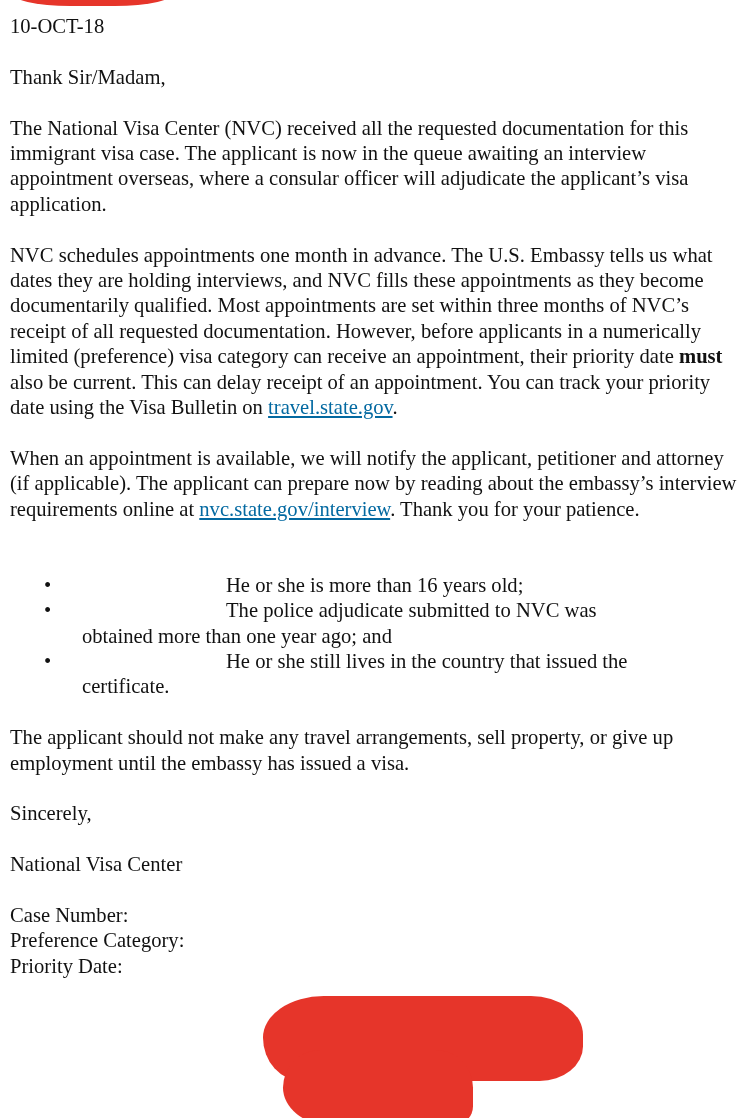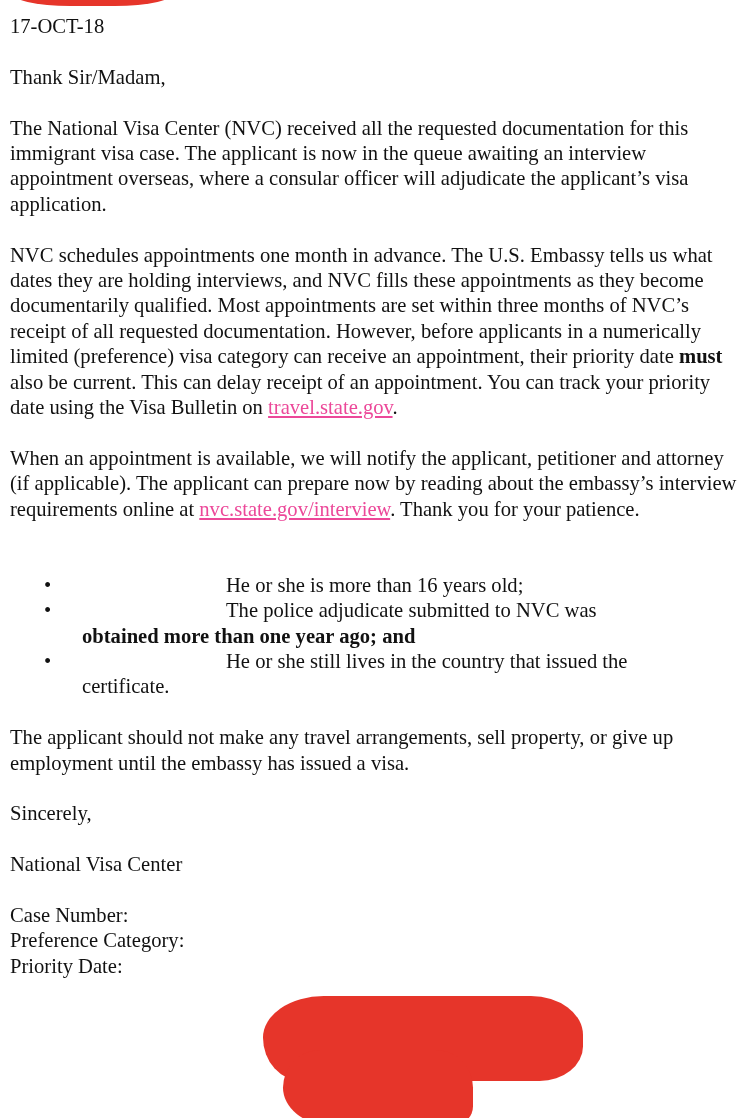--- a/index.html
+++ b/index.html
@@ -8,60 +8,60 @@
     font-family: "Liberation Serif", "DejaVu Serif", serif;
     font-size: 20.6px; color: #111111; line-height: 25.4px;
   }
   .redact-top {
     position: absolute; left: 10px; top: -12px; width: 165px; height: 18px;
     background: #e6352a; border-radius: 0 0 60px 60px / 0 0 14px 14px;
   }
   .page { position: absolute; left: 10px; top: 14px; width: 732px; }
   .p { margin: 0; }
   .gap { height: 25.4px; }
-  a.link { color: #ec4899; text-decoration: underline; }
+  a.link { color: #0369a1; text-decoration: underline; }
   .bullets { position: relative; margin: 0; padding: 0; list-style: none; }
   .bullet { position: relative; padding-left: 72px; }
   .bullet .dot { position: absolute; left: 34px; top: 0; }
   .fields { position: relative; }
   .redact-main {
     position: absolute; left: 263px; top: 996px; width: 320px; height: 85px;
     background: #e6352a; border-radius: 70px 60px 50px 45px / 48px 45px 40px 50px;
   }
   .redact-main2 {
     position: absolute; left: 283px; top: 1050px; width: 190px; height: 75px;
     background: #e6352a; border-radius: 40px 40px 20px 50px / 40px 40px 20px 40px;
   }
 </style>
 </head>
 <body>
 
 <div class="redact-top"></div>
 
 <div class="page">
-  <p class="p">17-OCT-18</p>
+  <p class="p">10-OCT-18</p>
   <div class="gap"></div>
   <p class="p">Thank Sir/Madam,</p>
   <div class="gap"></div>
   <p class="p">The National Visa Center (NVC) received all the requested documentation for this immigrant visa case.  The applicant is now in the queue awaiting an interview appointment overseas, where a consular officer will adjudicate the applicant’s visa application.</p>
   <div class="gap"></div>
   <p class="p"><span>NVC schedules appointments one month in advance.  The U.S. Embassy tells us what dates they are holding interviews, and NVC fills these appointments as they become documentarily qualified.  Most appointments are set within three months of NVC’s receipt of all requested documentation.  However, before applicants in a numerically limited (preference) visa category can receive an appointment, their priority date </span><b>must</b><span> also be current.  This can delay receipt of an appointment.  You can track your priority date using the Visa Bulletin on </span><a class="link">travel.state.gov</a><span>.</span></p>
   <div class="gap"></div>
   <p class="p"><span>When an appointment is available, we will notify the applicant, petitioner and attorney (if applicable).  The applicant can prepare now by reading about the embassy’s interview requirements online at </span><a class="link">nvc.state.gov/interview</a><span>. Thank you for your patience.</span></p>
   <div class="gap"></div>
   <div class="gap"></div>
   <ul class="bullets">
     <li class="bullet">
       <span class="dot">•</span>
       <span style="display:block;padding-left:216px;margin-left:-72px;">He or she is more than 16 years old;</span>
     </li>
     <li class="bullet">
       <span class="dot">•</span>
       <span style="display:block;padding-left:216px;margin-left:-72px;">The police adjudicate submitted to NVC was</span>
-      <span style="display:block;font-weight:bold;">obtained more than one year ago; and</span>
+      <span style="display:block;">obtained more than one year ago; and</span>
     </li>
     <li class="bullet">
       <span class="dot">•</span>
       <span style="display:block;padding-left:216px;margin-left:-72px;">He or she still lives in the country that issued the</span>
       <span style="display:block;">certificate.</span>
     </li>
   </ul>
   <div class="gap"></div>
   <p class="p">The applicant should not make any travel arrangements, sell property, or give up employment until the embassy has issued a visa.</p>
   <div class="gap"></div>

